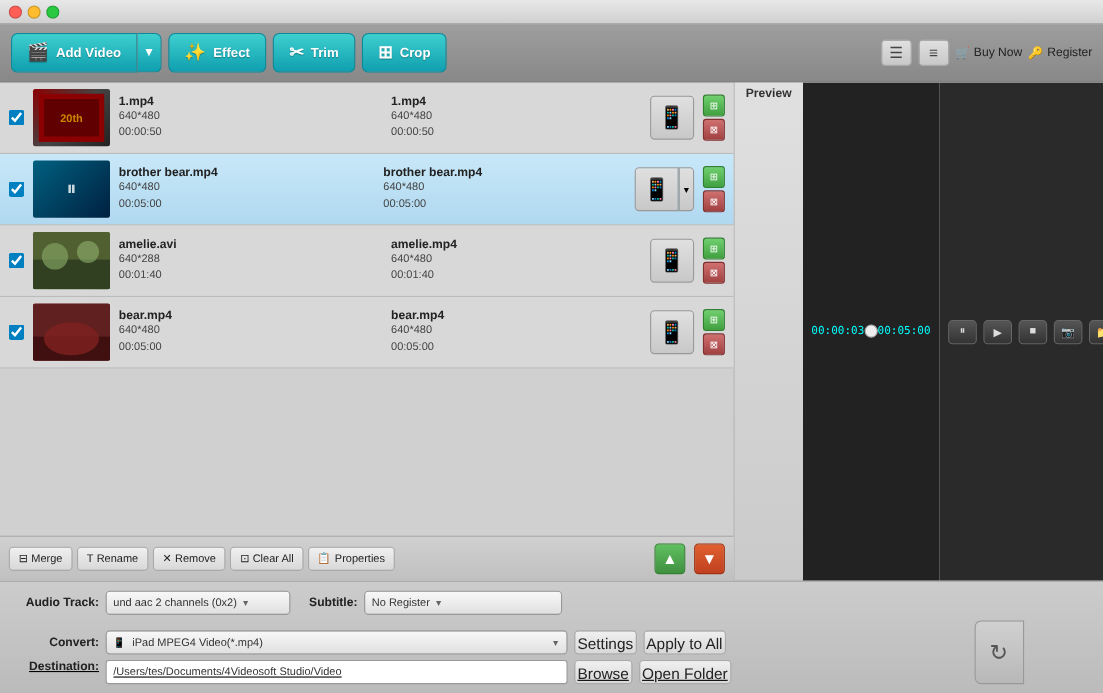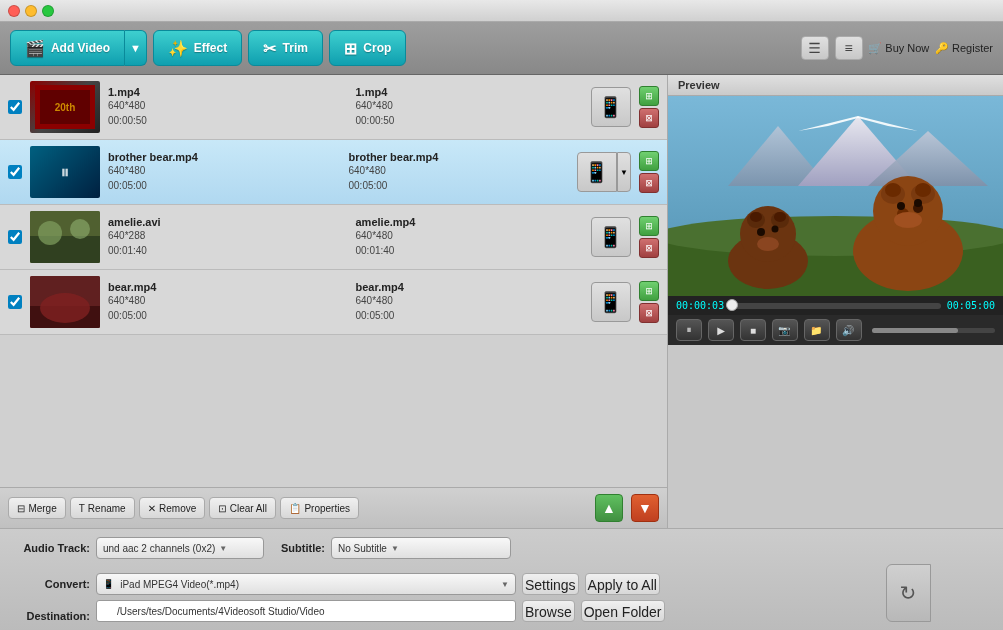--- a/index.html
+++ b/index.html
@@ -263,21 +263,21 @@
       color: white;
       font-size: 14px;
       margin-left: auto;
     }
     .down-btn { margin-left: 4px; background: linear-gradient(to bottom, #e06030, #c04020); border-color: #a03010; }
     
     .preview-panel {
       width: 335px;
       background: #e5e5e5;
       display: flex;
-      flex-direction: column;
+      flex-direction: row;
     }
     .preview-header {
       background: linear-gradient(to bottom, #e0e0e0, #cacaca);
       padding: 4px 10px;
       font-size: 11px;
       font-weight: bold;
       color: #333;
       border-bottom: 1px solid #aaa;
     }
     .preview-video {
@@ -395,21 +395,21 @@
       height: 22px;
       display: flex;
       align-items: center;
       gap: 4px;
     }
     .select-arrow { font-size: 8px; color: #666; }
     .settings-input {
       background: white;
       border: 1px solid #999;
       border-radius: 3px;
-      padding: 2px 20px;
+      padding: 2px 6px;
       font-size: 10px;
       color: #333;
       height: 22px;
       flex: 1;
     }
     .settings-btn {
       background: linear-gradient(to bottom, #f0f0f0, #d8d8d8);
       border: 1px solid #aaa;
       border-radius: 4px;
       padding: 3px 2px;
@@ -463,22 +463,23 @@
       flex: 1;
     }
     .profile-row {
       display: flex;
       align-items: center;
       gap: 6px;
       margin-bottom: 5px;
     }
     .dest-row {
       display: flex;
-      align-items: flex-end;
+      align-items: flex-start;
       gap: 6px;
+      text-decoration: underline;
     }
     .wide-select {
       flex: 1;
       max-width: 420px;
     }
     .dest-input {
       flex: 1;
       max-width: 420px;
     }
   </style>
@@ -758,21 +759,21 @@
   <div class="settings-area">
 
     <div class="settings-row">
       <span class="settings-label">Audio Track:</span>
       <div class="settings-select" style="width:168px;">
         <span>und aac 2 channels (0x2)</span>
         <span class="select-arrow">▼</span>
       </div>
       <span class="settings-label" style="width:55px;">Subtitle:</span>
       <div class="settings-select" style="width:180px;">
-        <span>No Subtitle</span>
+        <span>No Register</span>
         <span class="select-arrow">▼</span>
       </div>
     </div>
 
     <div class="bottom-row">
       <div class="bottom-left">
 
         <div class="profile-row">
           <span class="settings-label">Convert:</span>
           <div class="settings-select wide-select">

